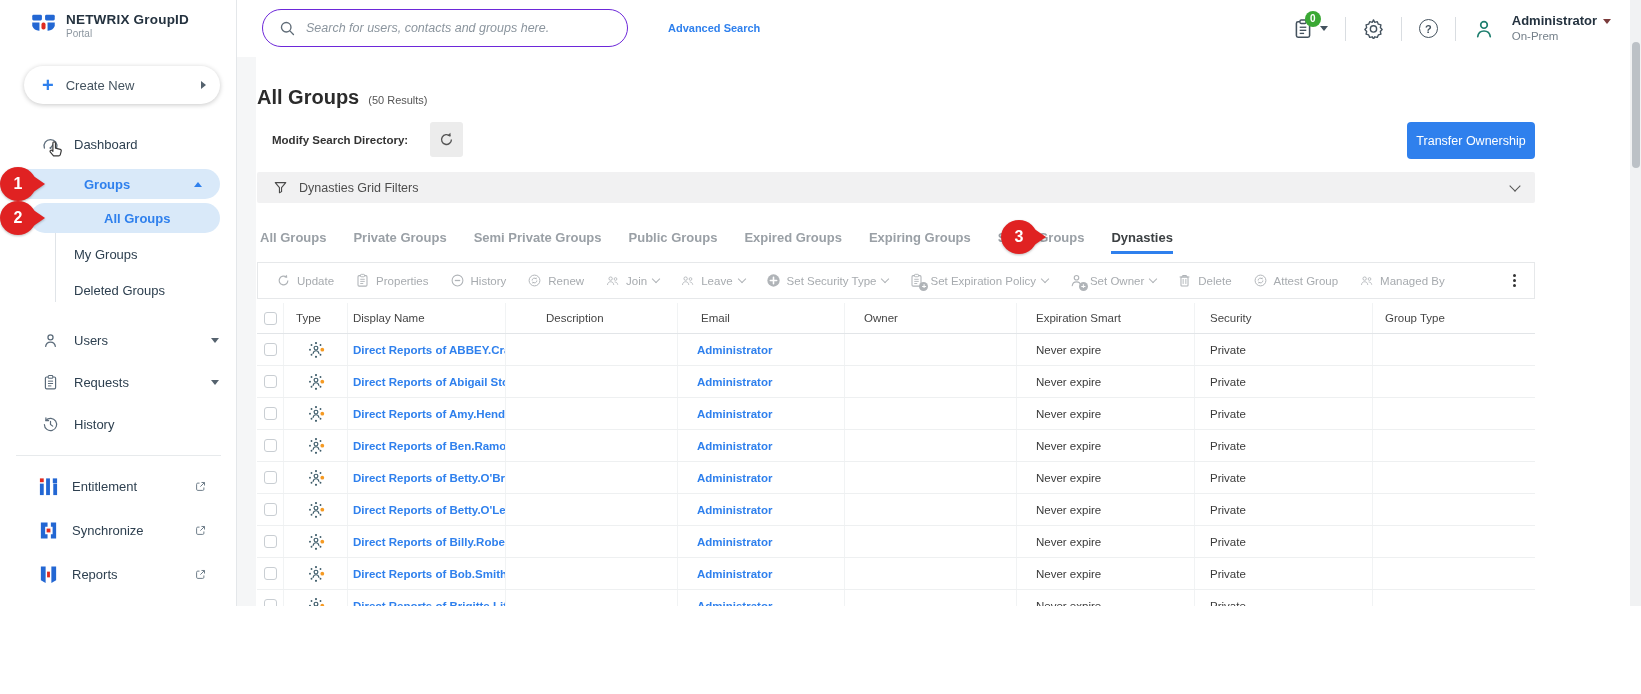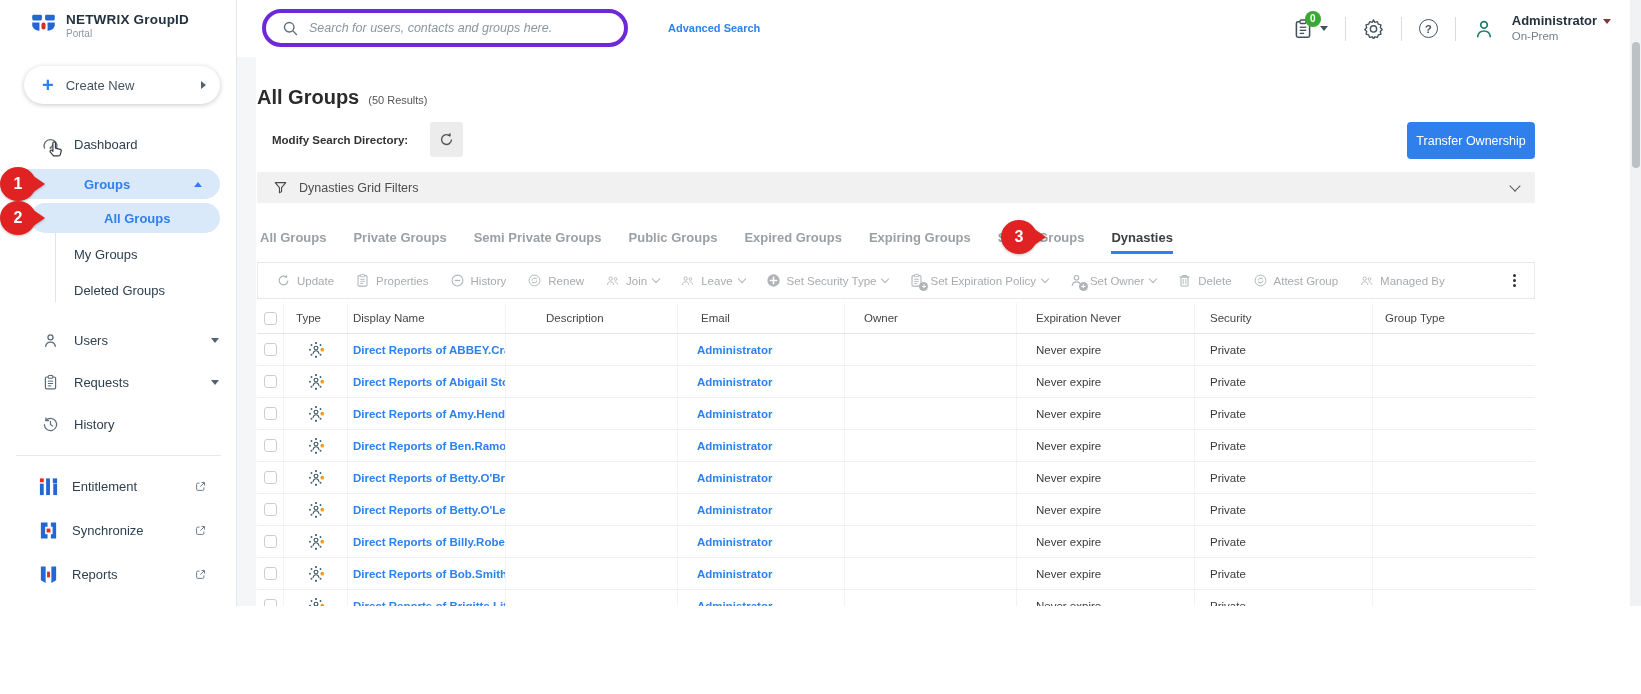--- a/index.html
+++ b/index.html
@@ -32,21 +32,21 @@
     border-right:4px solid transparent; border-top:5px solid #55626e; }
   .guide-line { position:absolute; left:55px; top:206px; width:1px; height:96px; background:#e0e4e8; }
   .side-divider { position:absolute; left:16px; width:205px; height:1px; background:#e7eaec; }
   .ext-ic { position:absolute; left:38px; width:21px; height:21px; }
   .ext-label { position:absolute; left:72px; font-size:13px; color:#2e4050; }
   .ext-link-ic { position:absolute; right:30px; width:13px; height:13px; color:#6b7a87; }
   .hand-cursor { position:absolute; left:46px; top:139px; width:20px; height:20px; z-index:5; }
 
   
   .topbar { position:absolute; left:237px; top:0; width:1404px; height:57px; background:#fff; }
-  .search-pill { position:absolute; left:25px; top:9px; width:366px; height:38px; border:4px solid #6d28d9;
+  .search-pill { position:absolute; left:25px; top:9px; width:366px; height:38px; border:1px solid #6d28d9;
     border-radius:19px; display:flex; align-items:center; padding:0 14px 0 16px; gap:10px; background:#fff; }
   .search-ic { width:17px; height:17px; color:#5f6b76; flex:none; }
   .search-input { border:none; outline:none; flex:1; font-size:12.5px; font-style:italic; color:#444;
     font-family:"Liberation Sans", sans-serif; background:transparent; }
   .search-input::placeholder { color:#8b959e; }
   .adv-search { position:absolute; left:431px; top:22px; font-size:11px; color:#2f80ed; font-weight:bold; text-decoration:none; }
   .tb-right { position:absolute; right:30px; top:0; height:57px; display:flex; align-items:center; gap:17px; }
   .notif-wrap { position:relative; display:flex; align-items:center; gap:6px; cursor:pointer; }
   .notif-ic { width:22px; height:22px; color:#44525e; }
   .notif-badge { position:absolute; left:13px; top:-7px; min-width:16px; height:16px; border-radius:8px;
@@ -535,21 +535,21 @@
   <div class="gridtable">
     <div class="thead">
       <div class="cell c-check">
           <span class="checkbox"></span>
         </div>
       <div class="cell c-type">Type</div>
       <div class="cell c-name">Display Name</div>
       <div class="cell c-desc">Description</div>
       <div class="cell c-email">Email</div>
       <div class="cell c-owner">Owner</div>
-      <div class="cell c-exp">Expiration Never</div>
+      <div class="cell c-exp">Expiration Smart</div>
       <div class="cell c-sec">Security</div>
       <div class="cell c-gtype">Group Type</div>
     </div>
     <div id="tbody">
         <div class="trow">
       <div class="cell c-check">
             <span class="checkbox"></span>
           </div>
       <div class="cell c-type">
             <svg class="dyn-ic">

